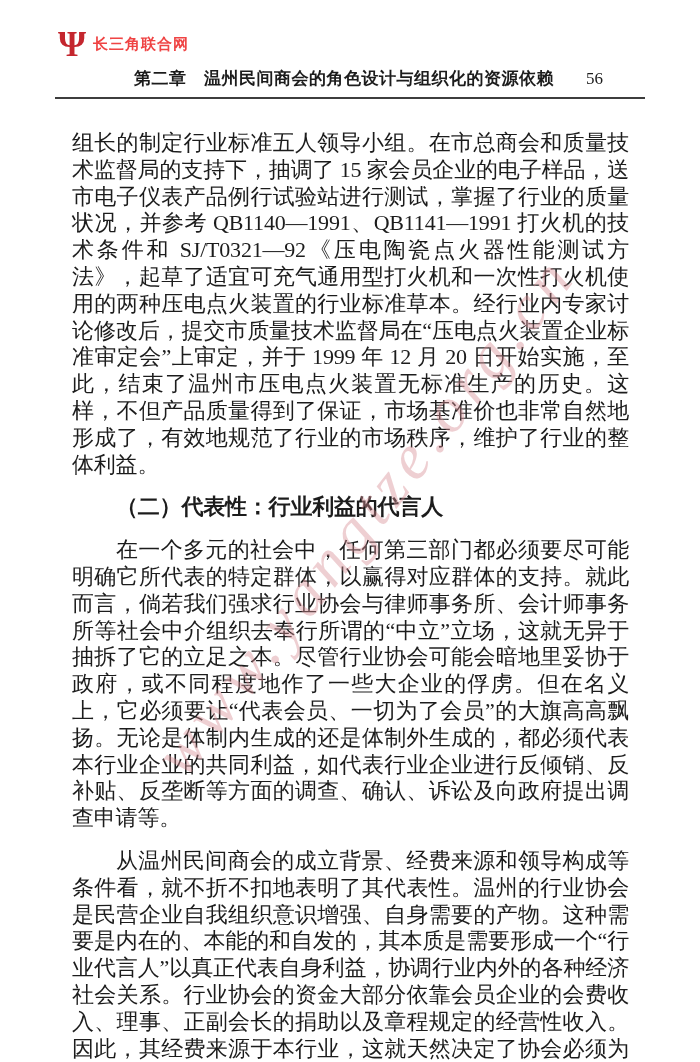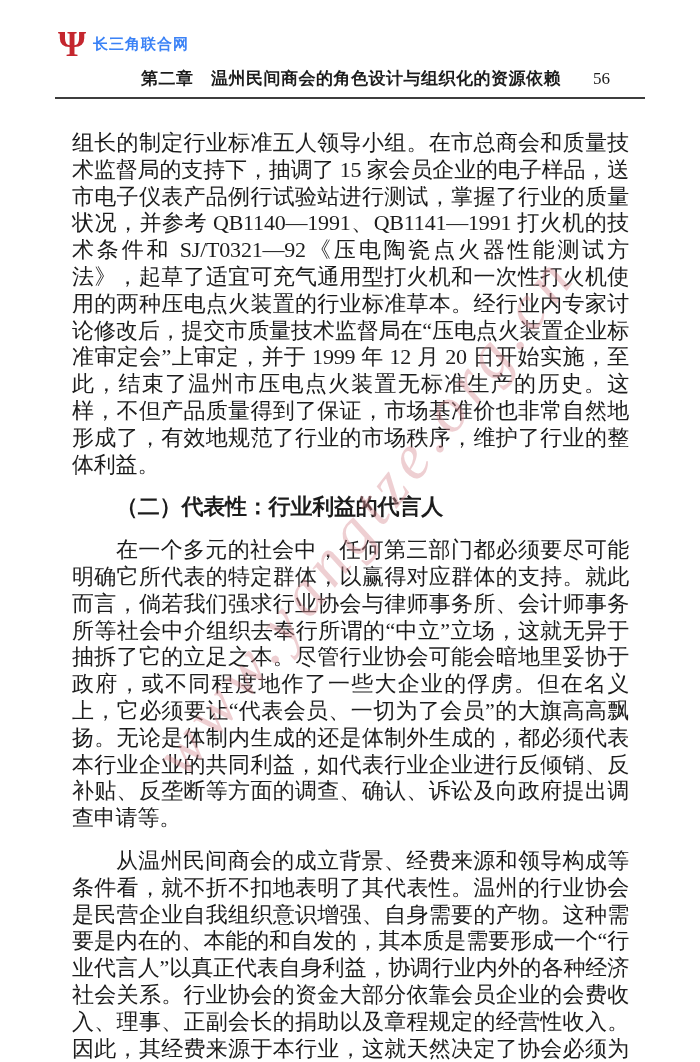--- a/index.html
+++ b/index.html
@@ -18,27 +18,27 @@
     display:flex;align-items:center;gap:7px;
   }
   .logo-glyph{
     font-size:36px;line-height:36px;
     font-weight:bold;
     color:#c4262e;
     font-family:"Liberation Serif",serif;
   }
   .logo-name{
     font-size:15px;font-weight:bold;
-    color:#3b82f6;
+    color:#ef4444;
     letter-spacing:1px;
     font-family:"Liberation Sans","DejaVu Sans",sans-serif;
   }
   
   .running-head{
-    position:absolute;left:56px;top:66px;width:590px;height:26px;font-family:Liberation Serif, serif;
+    position:absolute;left:49px;top:66px;width:590px;height:26px;font-family:Liberation Serif, serif;
   }
   .chapter-title{
     text-align:center;
     font-size:17px;font-weight:bold;
     letter-spacing:0.5px;
     line-height:26px;
   }
   .page-number{
     position:absolute;right:36px;top:0;
     font-size:17px;line-height:26px;

